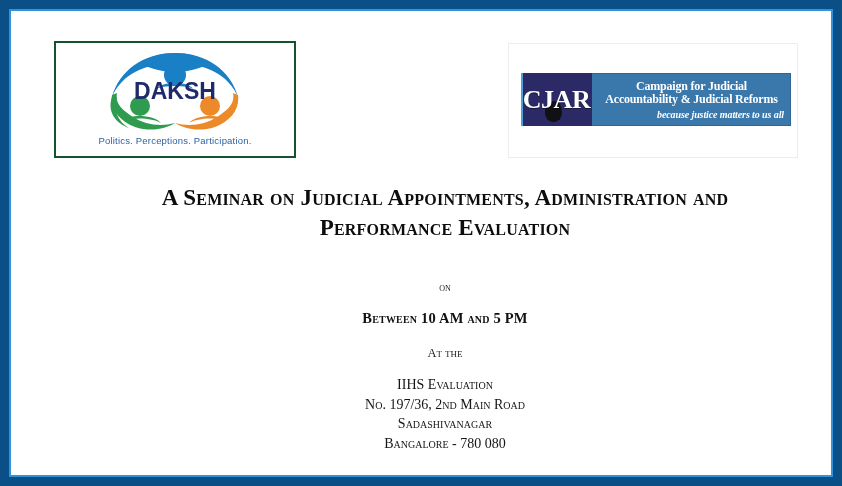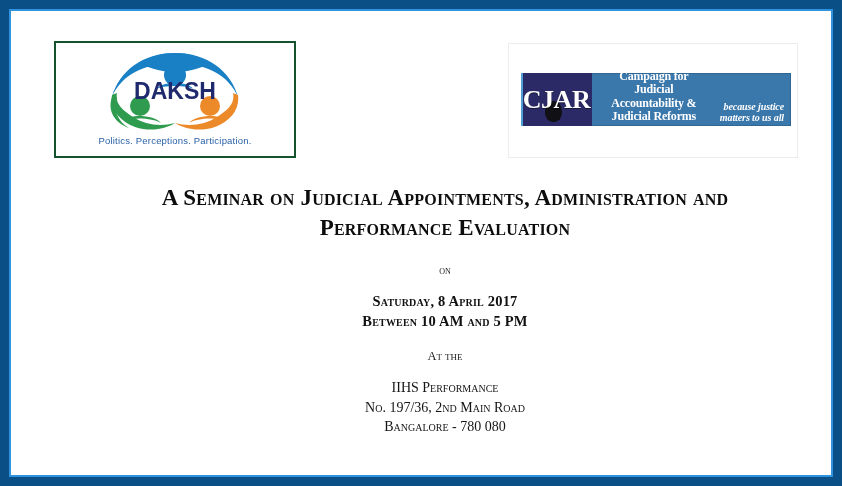--- a/index.html
+++ b/index.html
@@ -127,20 +127,21 @@
     background: #111015;
     border-radius: 50% 50% 45% 45%;
     left: 24px;
     bottom: 4px;
     z-index: 1;
   }
   .cjar-text {
     flex: 1 1 auto;
     padding: 4px 7px 3px 7px;
     display: flex;
+    flex-direction: column;
     justify-content: center;
     align-items: flex-end;
     text-align: right;
   }
   .cjar-title {
     font-family: "Liberation Serif", serif;
     font-weight: bold;
     font-size: 12px;
     color: #ffffff;
     line-height: 1.1;
@@ -176,21 +177,21 @@
     font-size: 23px;
     font-variant: small-caps;
     line-height: 1.32;
     letter-spacing: 0.2px;
     margin: 12px auto 0 auto;
     width: 690px;
     color: #0d0d0d;
   }
 
   .on-word {
-    margin-top: 19px;
+    margin-top: 36px;
     font-family: "Liberation Serif", serif;
     font-size: 12px;
     font-variant: small-caps;
     color: #222222;
   }
 
   .datetime {
     margin-top: 13px;
     font-family: "Liberation Serif", serif;
     font-weight: bold;
@@ -269,27 +270,27 @@
     <div class="content">
 
       <div class="title">
         <span>A Seminar on Judicial Appointments, Administration and</span>
         <span>Performance Evaluation</span>
       </div>
 
       <div class="on-word">on</div>
 
       <div class="datetime">
-        <div>Saturday, 8 April 2017</div>
         <div>Between 10 AM and 5 PM</div>
       </div>
 
       <div class="at-the">At the</div>
 
       <div class="venue">
-        <div>IIHS Performance</div>
+        <div>IIHS Evaluation</div>
         <div>No. 197/36, 2nd Main Road</div>
+        <div>Sadashivanagar</div>
         <div>Bangalore - 780 080</div>
       </div>
 
     </div>
   </div>
 </div>
 
 </body></html>

